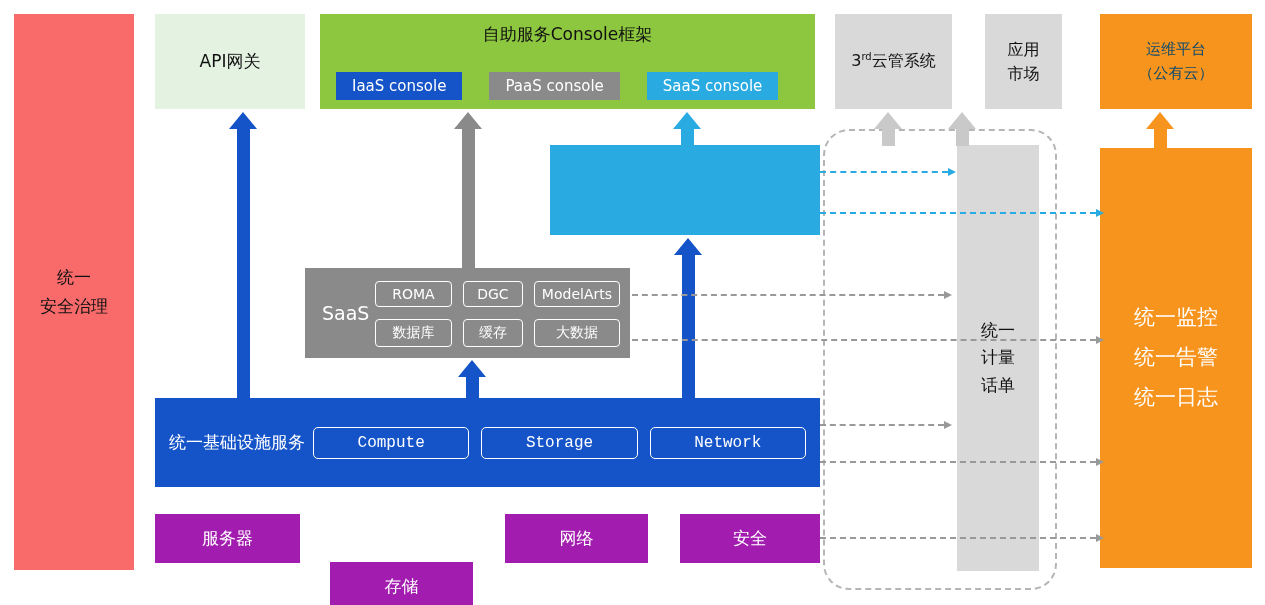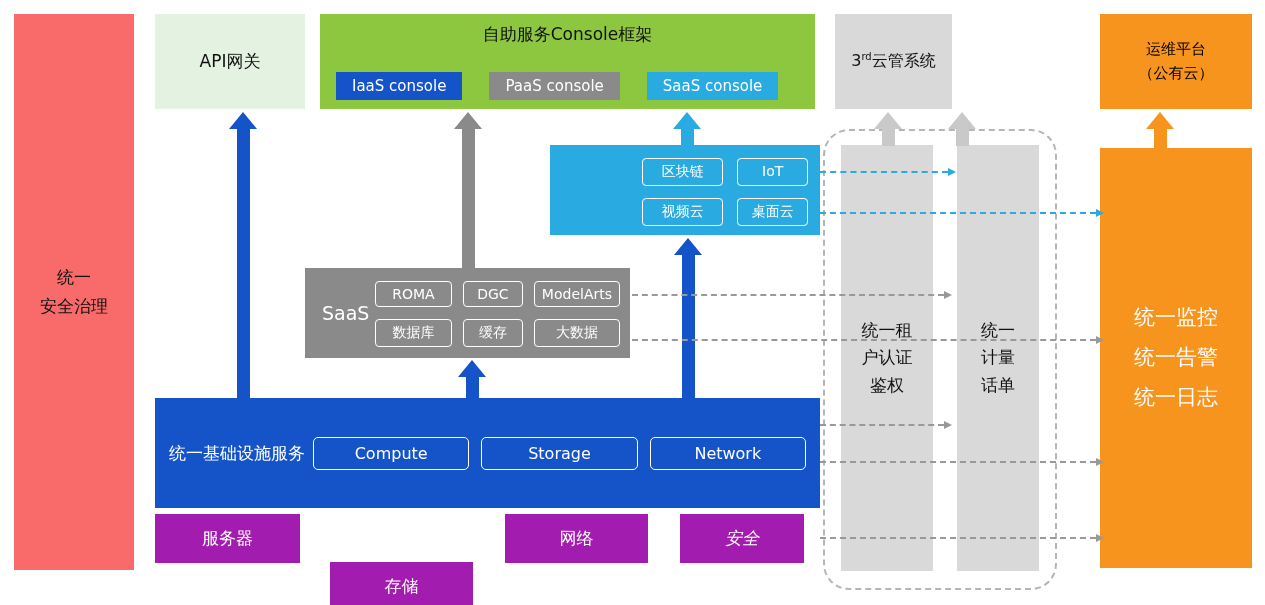--- a/index.html
+++ b/index.html
@@ -15,37 +15,37 @@
   .console-box{left:320px;top:14px;width:495px;height:95px;background:#8dc63f;}
   .console-title{position:absolute;top:9px;left:0;width:100%;text-align:center;color:#111;font-size:17px;}
   .console-chips{position:absolute;left:16px;bottom:9px;display:flex;gap:27px;}
   .cchip{color:#fff;font-size:15px;padding:5px 16px;text-align:center;white-space:nowrap;}
   .cchip.iaas{background:#1554c8;}
   .cchip.cpaas{background:#8a8a8a;}
   .cchip.csaas{background:#29abe2;}
   .third-box{left:835px;top:14px;width:117px;height:95px;background:#d9d9d9;color:#111;font-size:16px;}
   .third-box sup{font-size:10px;}
   .market-box{left:985px;top:14px;width:77px;height:95px;background:#d9d9d9;color:#111;font-size:16px;line-height:1.5;}
-  .om-box{left:1100px;top:14px;width:152px;height:95px;background:#f7941d;color:#000000;font-size:15px;line-height:1.55;font-family:Liberation Serif, serif;}
+  .om-box{left:1100px;top:14px;width:152px;height:95px;background:#f7941d;color:#0c4a6e;font-size:15px;line-height:1.55;font-family:Liberation Serif, serif;}
 
   
   .saas-box{left:550px;top:145px;width:270px;height:90px;background:#29abe2;}
   .paas-box{left:305px;top:268px;width:325px;height:90px;background:#8a8a8a;}
   .stack-label{position:absolute;left:17px;top:0;height:100%;display:flex;align-items:center;color:#fff;font-size:19px;}
   .saas-chips{position:absolute;left:92px;top:13px;width:166px;display:grid;grid-template-columns:1.15fr 1fr;gap:12px 14px;}
   .paas-chips{position:absolute;left:70px;top:13px;right:10px;display:grid;grid-template-columns:1fr 0.78fr 1.12fr;gap:12px 11px;}
   .wchip{border:1.5px solid #fff;border-radius:4px;color:#fff;font-size:14px;padding:4px 4px;text-align:center;white-space:nowrap;}
 
-  .infra-box{left:155px;top:398px;width:665px;height:110px;background:#1554c8;display:flex;align-items:center;padding:0 14px;box-sizing:border-box;}
+  .infra-box{left:155px;top:398px;width:665px;height:89px;background:#1554c8;display:flex;align-items:center;padding:0 14px;box-sizing:border-box;}
   .infra-label{color:#fff;font-size:17px;white-space:nowrap;margin-right:8px;}
-  .infra-chips{display:flex;flex:1;gap:12px;}
+  .infra-chips{display:flex;flex:1;gap:12px;font-family:Liberation Mono, monospace;}
   .infra-chip{border:1.5px solid #fff;border-radius:5px;color:#fff;font-size:16px;padding:6px 0;flex:1;text-align:center;white-space:nowrap;}
 
   .bbox{top:514px;height:49px;background:#a21caf;color:#fff;font-size:17px;}
-  .b1{left:155px;width:145px;} .b2{left:330px;width:143px;margin-top:48px;} .b3{left:505px;width:143px;} .b4{left:680px;width:124px;font-style:italic;}
+  .b1{left:155px;width:145px;} .b2{left:330px;width:143px;margin-top:48px;} .b3{left:505px;width:143px;} .b4{left:680px;width:140px;}
 
   
   .dashed-wrap{left:823px;top:129px;width:234px;height:461px;border:2px dashed #b5b5b5;border-radius:26px;box-sizing:border-box;}
   .auth-bar{left:841px;top:145px;width:92px;height:426px;background:#d9d9d9;color:#111;font-size:17px;line-height:1.6;}
   .billing-bar{left:957px;top:145px;width:82px;height:426px;background:#d9d9d9;color:#111;font-size:17px;line-height:1.6;}
   .monitor-bar{left:1100px;top:148px;width:152px;height:420px;background:#f7941d;color:#fff;font-size:21px;line-height:1.9;}
 
   
   .uparrow{position:absolute;display:flex;flex-direction:column;align-items:center;z-index:3;width:28px;}
   .uparrow .head{width:0;height:0;border-left:14px solid transparent;border-right:14px solid transparent;border-bottom:17px solid;}
@@ -89,31 +89,27 @@
       <span class="cchip csaas">SaaS console</span>
     </div>
   </div>
 
   <div class="abs center api-box">API网关</div>
 
   <div class="abs center third-box">
     <span><span>3</span><sup>rd</sup><span>云管系统</span></span>
   </div>
 
+  <div class="abs center pre market-box">应用
+市场</div>
 
   <div class="abs center pre om-box">运维平台
 （公有云）</div>
 
   <div class="abs saas-box">
-    <div class="saas-chips">
-      <span class="wchip">区块链</span>
-      <span class="wchip">IoT</span>
-      <span class="wchip">视频云</span>
-      <span class="wchip">桌面云</span>
-    </div>
   </div>
 
   <div class="abs paas-box">
     <div class="stack-label">SaaS</div>
     <div class="paas-chips">
       <span class="wchip">ROMA</span>
       <span class="wchip">DGC</span>
       <span class="wchip">ModelArts</span>
       <span class="wchip">数据库</span>
       <span class="wchip">缓存</span>
@@ -129,23 +125,20 @@
       <span class="infra-chip">Network</span>
     </div>
   </div>
 
   <div class="abs center bbox b1">服务器</div>
   <div class="abs center bbox b2">存储</div>
   <div class="abs center bbox b3">网络</div>
   <div class="abs center bbox b4">安全</div>
 
   <div class="abs dashed-wrap"></div>
-  <div class="abs center pre auth-bar">统一租
-户认证
-鉴权</div>
   <div class="abs center pre billing-bar">统一
 计量
 话单</div>
   <div class="abs center pre monitor-bar">统一监控
 统一告警
 统一日志</div>
 
   <div class="uparrow c-blue arrA">
       <div class="head"></div>
       <div class="shaft"></div>

